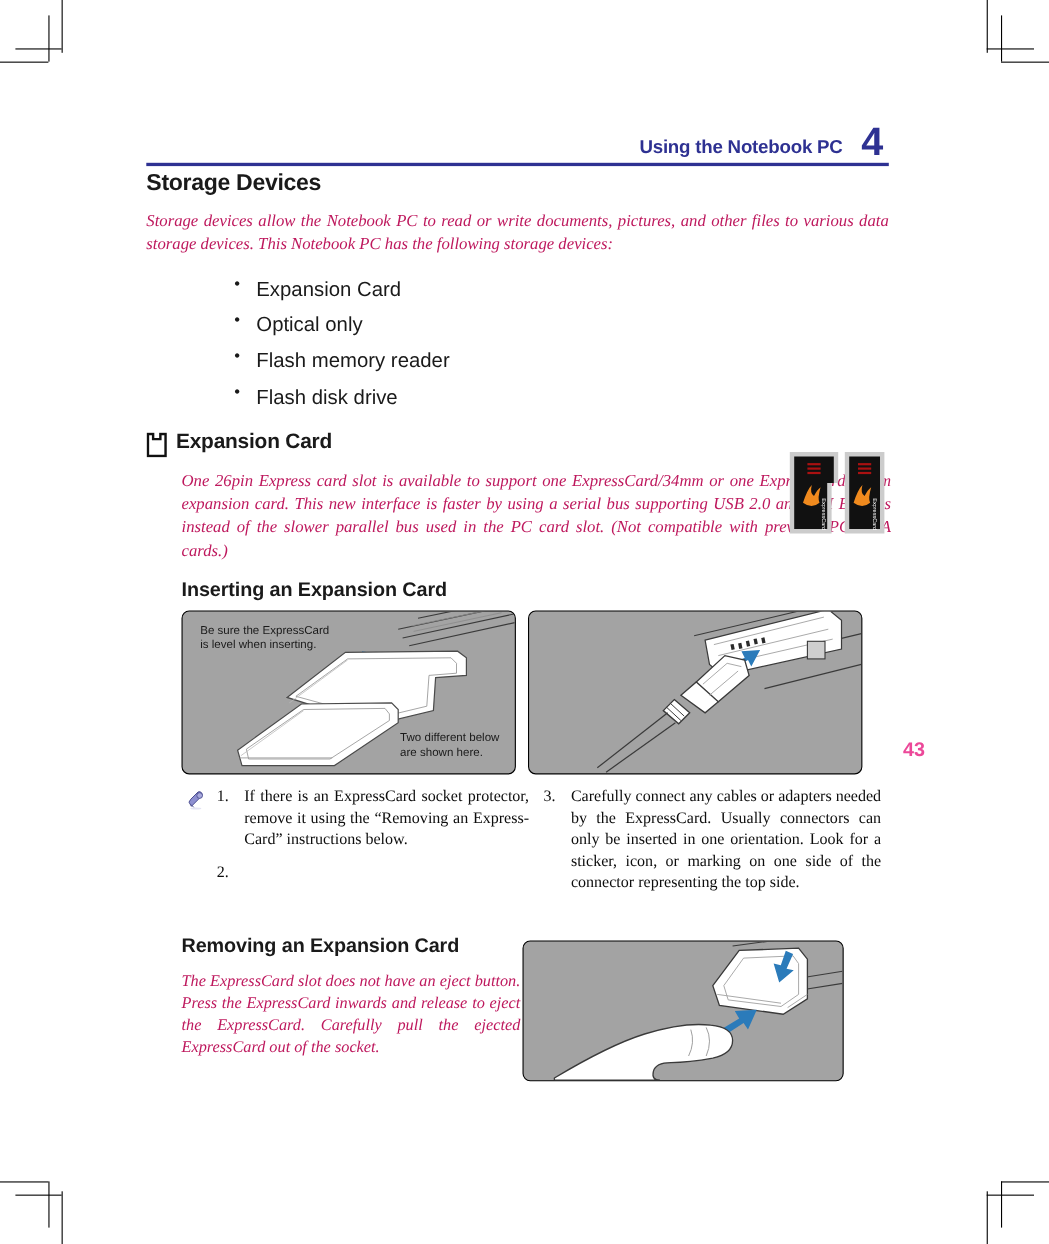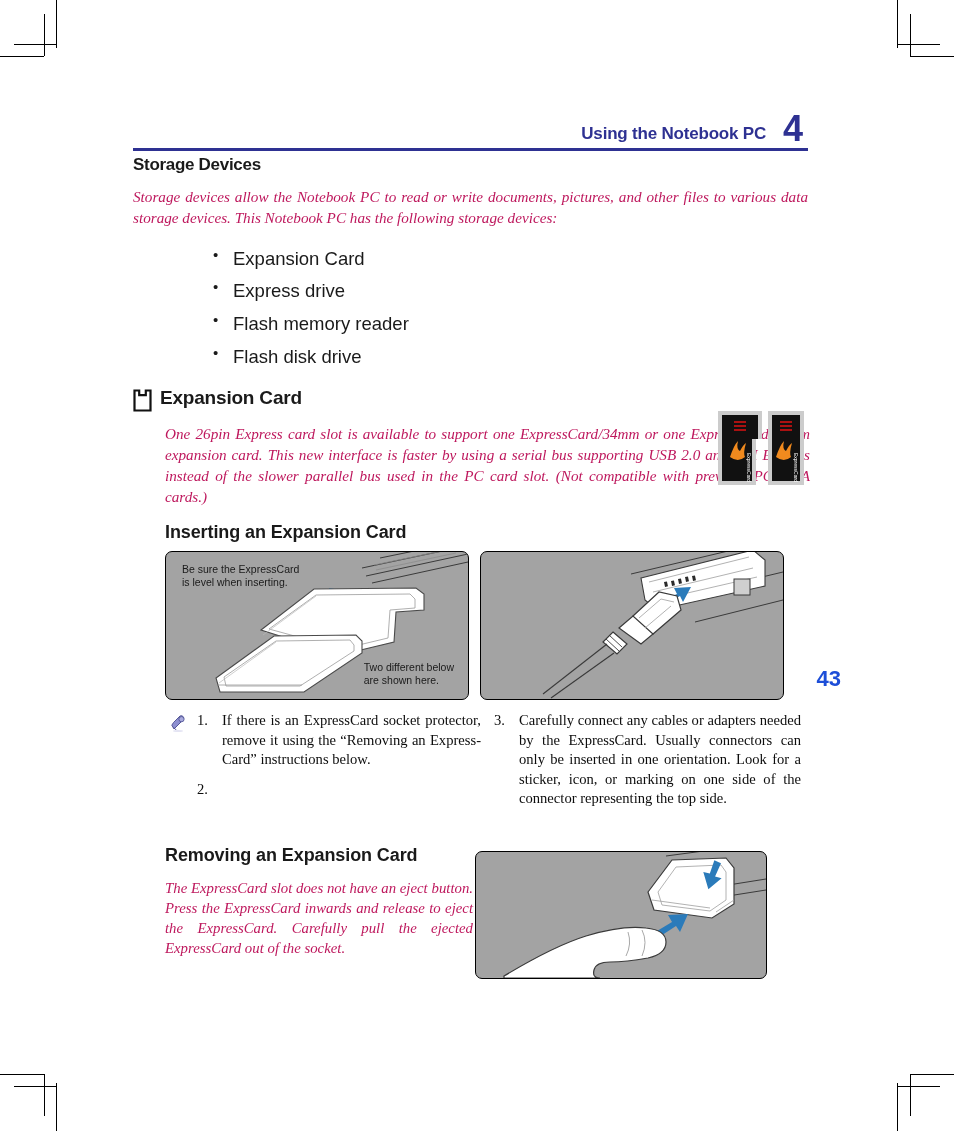--- a/index.html
+++ b/index.html
@@ -73,21 +73,21 @@
   
   .content {
     position: absolute;
     left: 133px;
     top: 140px;
     width: 680px;
   }
 
   h1.sec-title {
     font-family: "Liberation Sans", sans-serif;
-    font-size: 17px;
+    font-size: 21px;
     font-weight: bold;
     color: #1a1a1a;
     margin: 0 0 8px 0;
     letter-spacing: -0.3px;
   }
 
   p.body {
     font-family: "Liberation Serif", serif;
     font-size: 15.2px;
     line-height: 1.38;
@@ -243,22 +243,22 @@
     line-height: 1.36;
   }
 
   
   .pagenum {
     position: absolute;
     right: 113px;
     bottom: 128px;
     font-family: "Liberation Sans", sans-serif;
     font-weight: bold;
-    font-size: 22px;
-    color: #1d4ed8;
+    font-size: 18px;
+    color: #ec4899;
     text-align: right;
   }
 
   
   .cards-thumb {
     position: absolute;
     left: 716px;
     top: 394px;
     width: 90px;
     height: 78px;
@@ -303,21 +303,21 @@
   </div>
 
   <div class="content">
 
     <h1 class="sec-title">Storage Devices</h1>
 
     <p class="body">Storage devices allow the Notebook PC to read or write documents, pictures, and other files to various data storage devices. This Notebook PC has the following storage devices:</p>
 
     <ul class="devices">
       <li>Expansion Card</li>
-      <li>Express drive</li>
+      <li>Optical only</li>
       <li>Flash memory reader</li>
       <li>Flash disk drive</li>
     </ul>
 
     <div class="icon-head">
       <span class="card-icon">
         <svg width="19" height="23" viewBox="0 0 19 23">
           <path d="M1.5 1.5 H6.2 V6.2 H12.8 V1.5 H17.5 V21.5 H1.5 Z" fill="none" stroke="#111" stroke-width="2.2"></path>
         </svg>
       </span>

